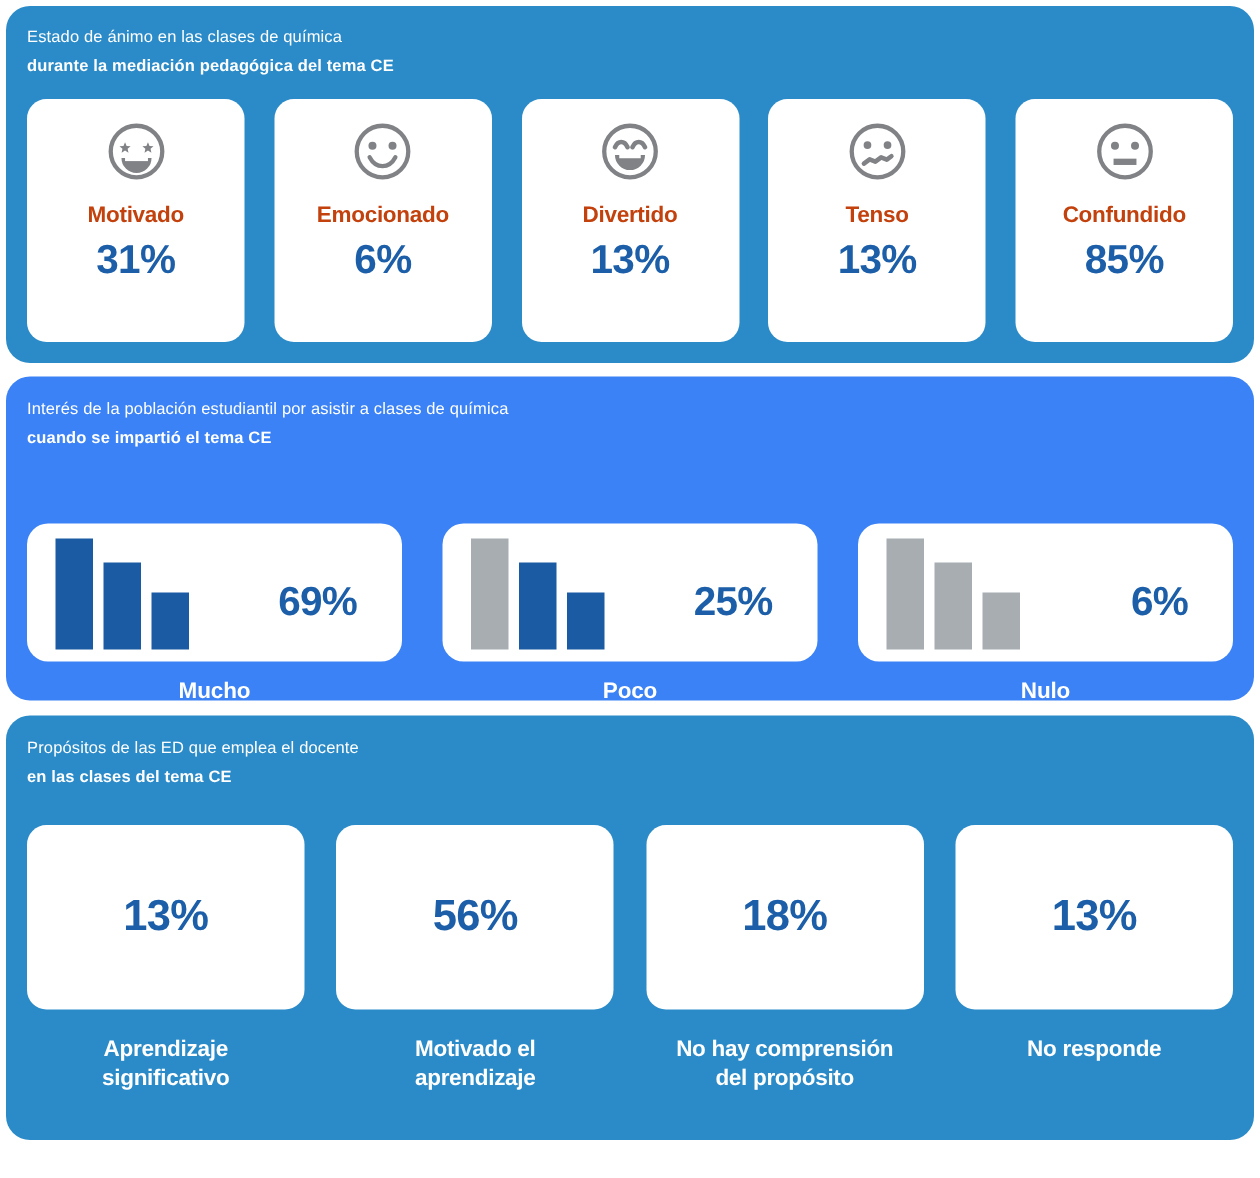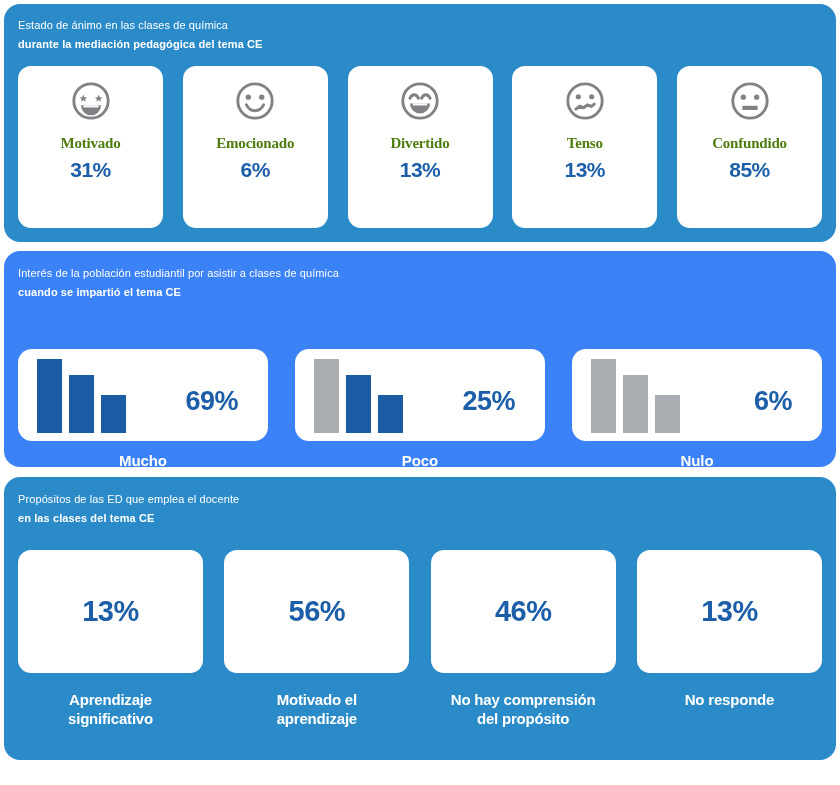--- a/index.html
+++ b/index.html
@@ -48,28 +48,27 @@
     display:flex;flex-direction:column;
     align-items:center;
     padding-top:14px;
     box-sizing:border-box;
   }
   .face{ width:42px;height:42px; display:block; }
   .mood-label{
     margin-top:13px;
     font-size:15px;
     font-weight:700;
-    color:#4d7c0f;
+    color:#c2410c;
     letter-spacing:-.2px;
     white-space:nowrap;
-    font-family:Liberation Serif, serif;
   }
   .mood-pct{
     margin-top:6px;
-    font-size:21px;
+    font-size:27px;
     font-weight:700;
     color:#1c5fa8;
     letter-spacing:-.5px;
   }
 
   
   .interest-row{
     display:flex;
     justify-content:space-between;
     margin-top:13px;
@@ -282,21 +281,21 @@
           <div class="purpose-pct">56%</div>
         </div>
         <div class="purpose-label">
           <span>Motivado el</span><br>
           <span>aprendizaje</span>
         </div>
       </div>
 
       <div class="purpose-col">
         <div class="purpose-card">
-          <div class="purpose-pct">46%</div>
+          <div class="purpose-pct">18%</div>
         </div>
         <div class="purpose-label">
           <span>No hay comprensión</span><br>
           <span>del propósito</span>
         </div>
       </div>
 
       <div class="purpose-col">
         <div class="purpose-card">
           <div class="purpose-pct">13%</div>

